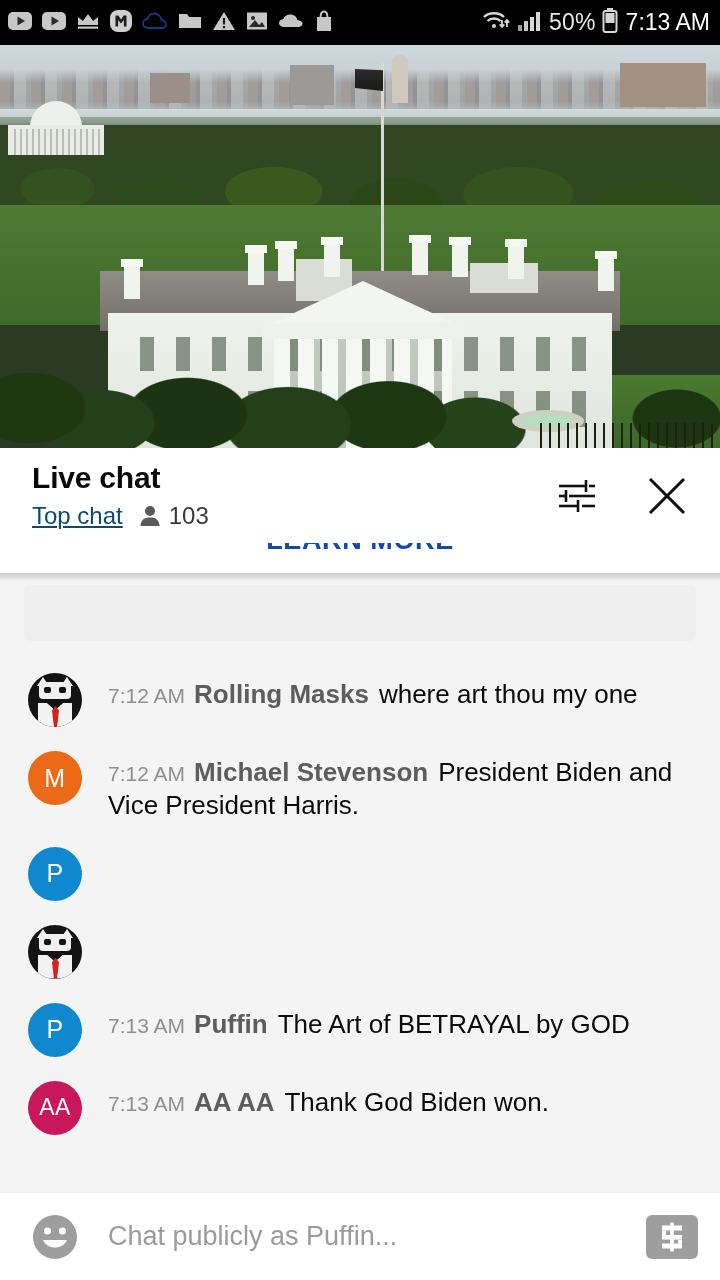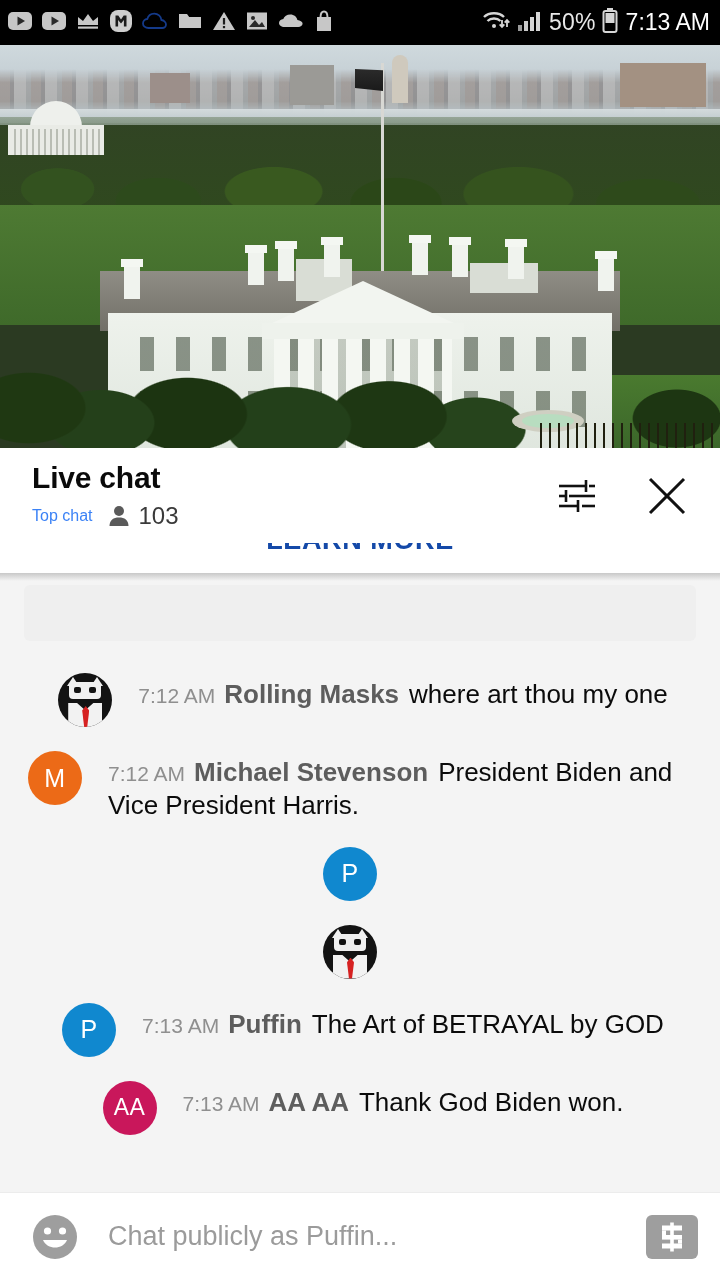--- a/index.html
+++ b/index.html
@@ -151,21 +151,21 @@
   }
 
   
   .chat-header{
     position:relative; background:#fff; height:95px;
     display:flex; align-items:center; padding:0 22px 0 32px;
   }
   .ch-titles{ flex:1; }
   .ch-title{ font-size:30px; color:#0a0a0a; line-height:1.15; letter-spacing:-.2px;font-weight:bold; }
   .ch-sub{ display:flex; align-items:center; gap:8px; margin-top:7px; }
-  .ch-subtext{ font-size:16px; color:#3b82f6; }
+  .ch-subtext{ font-size:24px; color:#0c4a6e;text-decoration:underline; }
   .ch-viewers{ font-size:24px; color:#3a3a3a; }
   .ch-actions{ display:flex; align-items:center; gap:44px; padding-right:8px; }
   .icon-btn{ display:flex; align-items:center; justify-content:center; width:46px; height:46px; cursor:pointer; }
 
   
   .chat-body{
     position:relative; background:#f4f4f4; height:649px; overflow:hidden;
   }
   .promo-wrap{ position:relative; padding:0 0 6px 0; }
   .promo-clip{
@@ -178,21 +178,21 @@
   .promo-shadow{
     height:8px; width:720px;
     background:linear-gradient(180deg, rgba(0,0,0,.18), rgba(0,0,0,0));
   }
   .promo-card{
     margin:4px 24px 0 24px; height:56px; background:#efefef; border-radius:6px;
   }
 
   .msg-list{ padding:14px 0 0 0; }
   .msg{
-    display:flex; align-items:flex-start; padding:12px 22px 12px 28px;justify-content:center;
+    display:flex; align-items:flex-start; padding:12px 22px 12px 28px;
   }
   .avatar{
     width:54px; height:54px; border-radius:50%; flex:0 0 54px;
     margin-right:26px; overflow:hidden; position:relative;
     display:flex; align-items:center; justify-content:center;
     font-size:25px; color:#fff; font-weight:normal; letter-spacing:.5px;
   }
   .avatar.small-txt{ font-size:23px; }
   .msg-text{
     font-size:26px; line-height:1.28; color:#111; padding-top:5px;

